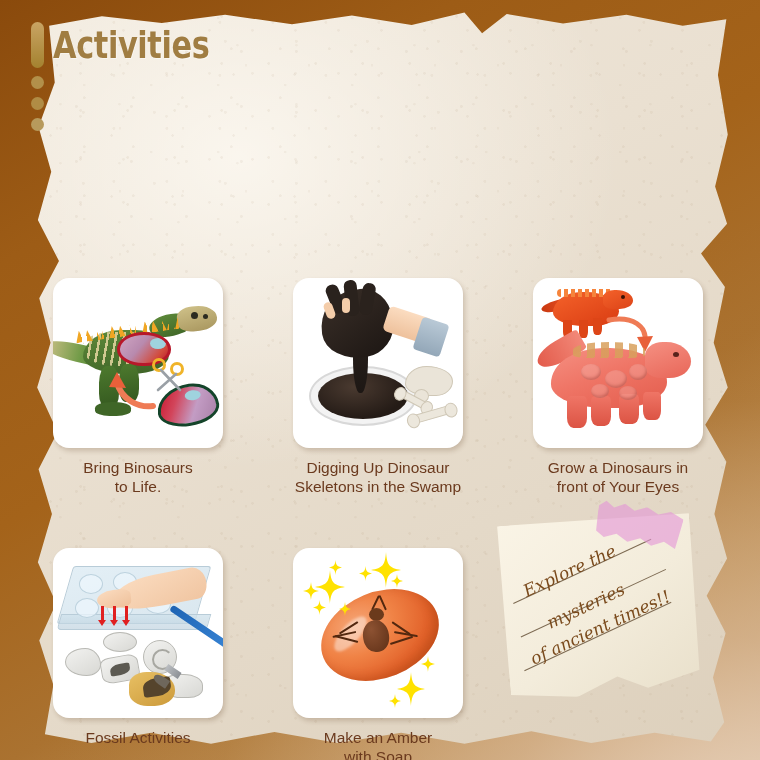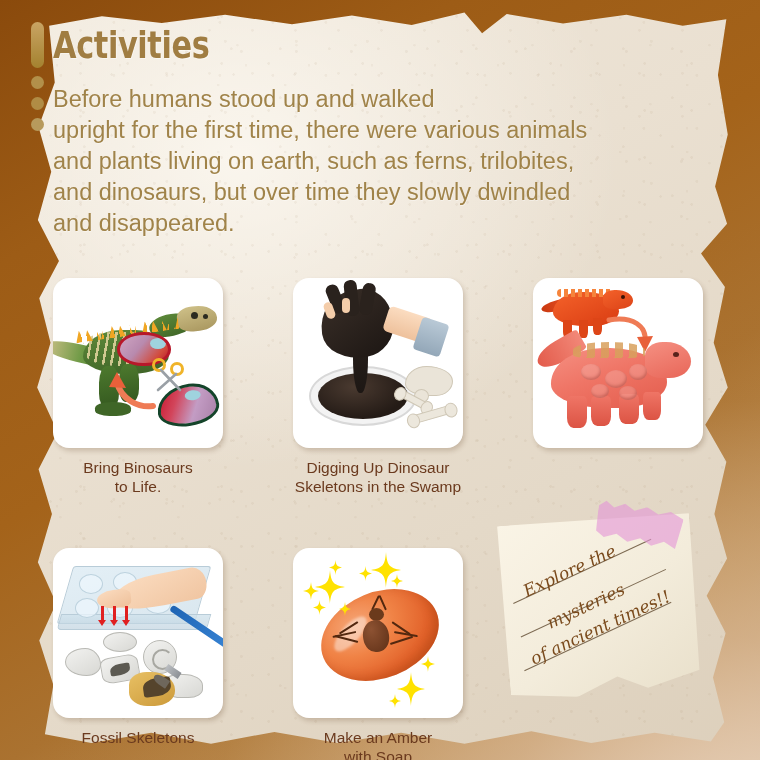--- a/index.html
+++ b/index.html
@@ -619,25 +619,20 @@
   <div id="content">
 
     <div class="deco-rail">
       <div class="deco-bar"></div>
       <div class="deco-dot d1"></div>
       <div class="deco-dot d2"></div>
       <div class="deco-dot d3"></div>
     </div>
 
     <div class="heading">Activities</div>
-    <div class="body-text">Before humans stood up and walked
-upright for the first time, there were various animals
-and plants living on earth, such as ferns, trilobites,
-and dinosaurs, but over time they slowly dwindled
-and disappeared.</div>
 
     <div class="card-grid">
 
       <div class="grid-row row1">
 
         <div class="card">
           <div class="card-thumb">
             <div class="dino2-tail"></div>
             <div class="dino2-body"></div>
             <div class="dino2-neck"></div>
@@ -717,20 +712,22 @@
             <div class="dino-lg-leg a"></div>
             <div class="dino-lg-leg b"></div>
             <div class="dino-lg-leg c"></div>
             <div class="dino-lg-leg d"></div>
             <div class="bump" style="left:48px;top:86px;width:20px;height:16px;"></div>
             <div class="bump" style="left:72px;top:92px;width:22px;height:18px;"></div>
             <div class="bump" style="left:96px;top:86px;width:18px;height:16px;"></div>
             <div class="bump" style="left:58px;top:106px;width:18px;height:14px;"></div>
             <div class="bump" style="left:86px;top:108px;width:18px;height:14px;"></div>
           </div>
+          <div class="card-caption">Grow a Dinosaurs in
+front of Your Eyes</div>
         </div>
 
       </div>
 
       <div class="grid-row row2">
 
         <div class="card">
           <div class="card-thumb">
             <div class="tray"></div>
             <div class="tray-lip"></div>
@@ -748,21 +745,21 @@
             <div class="fossil fo-shell"></div>
             <div class="fossil fo-fish"></div>
             <div class="fossil fo-ammon"></div>
             <div class="fossil fo-grey"></div>
             <div class="rock"></div>
             <div class="rock-fish"></div>
             <div class="brush-handle"></div>
             <div class="brush-ferrule"></div>
             <div class="brush-tip"></div>
           </div>
-          <div class="card-caption">Fossil Skeletons</div>
+          <div class="card-caption">Fossil Activities</div>
         </div>
 
         <div class="card">
           <div class="card-thumb">
             <div class="amber">
               <div class="amber-shine"></div>
             </div>
 
             <div class="bug-ant" style="left:78px;top:46px;height:16px;transform:rotate(26deg);"></div>
             <div class="bug-ant" style="left:92px;top:46px;height:16px;transform:rotate(-24deg);"></div>

